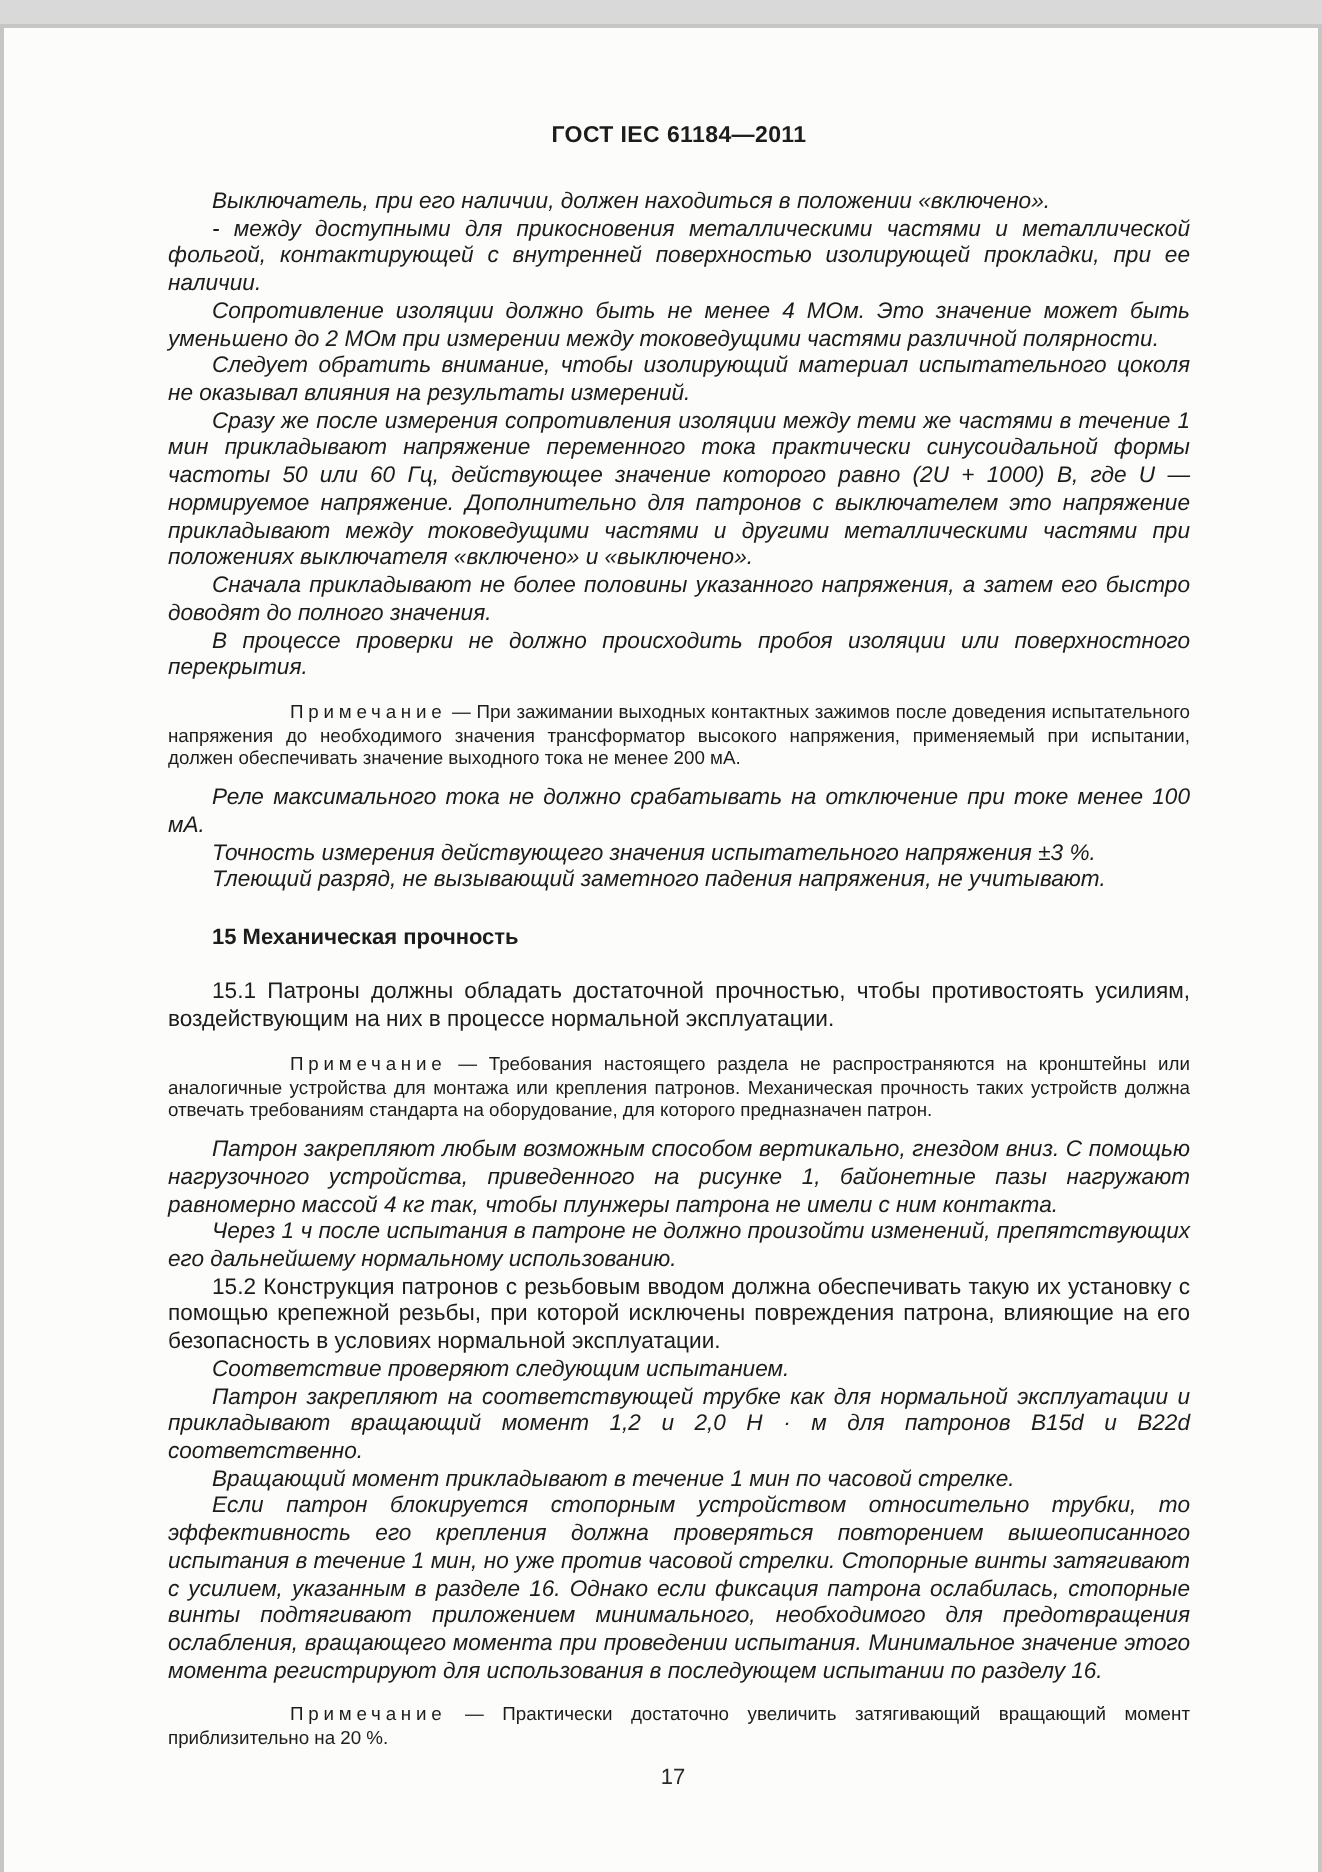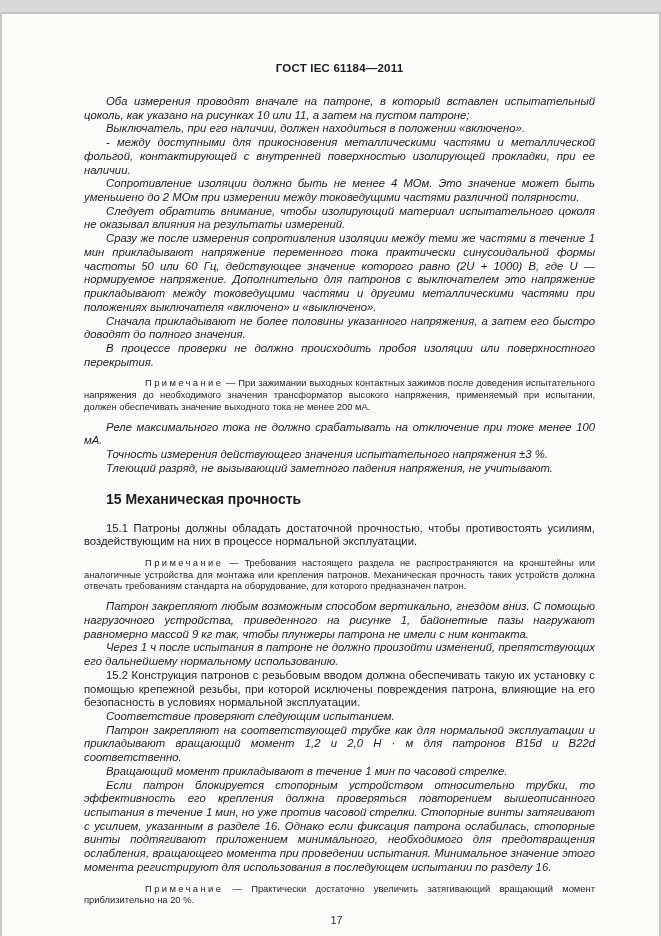--- a/index.html
+++ b/index.html
@@ -42,55 +42,54 @@
   .body-text p.note {
     font-style: normal;
     font-size: 9.4px;
     line-height: 1.25;
     margin: 8px 0;
   }
   .note-label { letter-spacing: 2.4px; padding-left: 39px; }
   .body-text p.heading {
     font-style: normal;
     font-weight: bold;
-    font-size: 14px;
+    font-size: 11px;
     margin: 15px 0 14px 0;
     text-align: left;
   }
   .footer {
     margin-top: auto;
     text-align: right;
     font-size: 11px;
     padding-right: 6px;
     color: #2a2a2a;
   }
 </style>
 </head>
 <body>
 
 <div class="page">
   <div class="doc-header">ГОСТ IEC 61184—2011</div>
 
   <div class="body-text">
-      <p class="para italic">Оба измерения проводят вначале на патроне, в который вставлен испытательный цоколь, как указано на рисунках 10 или 11, а затем на пустом патроне;</p>
       <p class="para italic">Выключатель, при его наличии, должен находиться в положении «включено».</p>
       <p class="para italic">- между доступными для прикосновения металлическими частями и металлической фольгой, контактирующей с внутренней поверхностью изолирующей прокладки, при ее наличии.</p>
       <p class="para italic">Сопротивление изоляции должно быть не менее 4 МОм. Это значение может быть уменьшено до 2 МОм при измерении между токоведущими частями различной полярности.</p>
       <p class="para italic">Следует обратить внимание, чтобы изолирующий материал испытательного цоколя не оказывал влияния на результаты измерений.</p>
       <p class="para italic">Сразу же после измерения сопротивления изоляции между теми же частями в течение 1 мин прикладывают напряжение переменного тока практически синусоидальной формы частоты 50 или 60 Гц, действующее значение которого равно (2U + 1000) В, где U — нормируемое напряжение. Дополнительно для патронов с выключателем это напряжение прикладывают между токоведущими частями и другими металлическими частями при положениях выключателя «включено» и «выключено».</p>
       <p class="para italic">Сначала прикладывают не более половины указанного напряжения, а затем его быстро доводят до полного значения.</p>
       <p class="para italic">В процессе проверки не должно происходить пробоя изоляции или поверхностного перекрытия.</p>
       <p class="note"><span class="note-label">Примечание</span> — При зажимании выходных контактных зажимов после доведения испытательного напряжения до необходимого значения трансформатор высокого напряжения, применяемый при испытании, должен обеспечивать значение выходного тока не менее 200 мА.</p>
       <p class="para italic">Реле максимального тока не должно срабатывать на отключение при токе менее 100 мА.</p>
       <p class="para italic">Точность измерения действующего значения испытательного напряжения ±3 %.</p>
       <p class="para italic">Тлеющий разряд, не вызывающий заметного падения напряжения, не учитывают.</p>
       <p class="heading">15  Механическая прочность</p>
       <p class="para">15.1 Патроны должны обладать достаточной прочностью, чтобы противостоять усилиям, воздействующим на них в процессе нормальной эксплуатации.</p>
       <p class="note"><span class="note-label">Примечание</span> — Требования настоящего раздела не распространяются на кронштейны или аналогичные устройства для монтажа или крепления патронов. Механическая прочность таких устройств должна отвечать требованиям стандарта на оборудование, для которого предназначен патрон.</p>
-      <p class="para italic">Патрон закрепляют любым возможным способом вертикально, гнездом вниз. С помощью нагрузочного устройства, приведенного на рисунке 1, байонетные пазы нагружают равномерно массой 9 кг так, чтобы плунжеры патрона не имели с ним контакта.</p>
+      <p class="para italic">Патрон закрепляют любым возможным способом вертикально, гнездом вниз. С помощью нагрузочного устройства, приведенного на рисунке 1, байонетные пазы нагружают равномерно массой 4 кг так, чтобы плунжеры патрона не имели с ним контакта.</p>
       <p class="para italic">Через 1 ч после испытания в патроне не должно произойти изменений, препятствующих его дальнейшему нормальному использованию.</p>
       <p class="para">15.2 Конструкция патронов с резьбовым вводом должна обеспечивать такую их установку с помощью крепежной резьбы, при которой исключены повреждения патрона, влияющие на его безопасность в условиях нормальной эксплуатации.</p>
       <p class="para italic">Соответствие проверяют следующим испытанием.</p>
       <p class="para italic">Патрон закрепляют на соответствующей трубке как для нормальной эксплуатации и прикладывают вращающий момент 1,2 и 2,0 Н · м для патронов B15d и B22d соответственно.</p>
       <p class="para italic">Вращающий момент прикладывают в течение 1 мин по часовой стрелке.</p>
       <p class="para italic">Если патрон блокируется стопорным устройством относительно трубки, то эффективность его крепления должна проверяться повторением вышеописанного испытания в течение 1 мин, но уже против часовой стрелки. Стопорные винты затягивают с усилием, указанным в разделе 16. Однако если фиксация патрона ослабилась, стопорные винты подтягивают приложением минимального, необходимого для предотвращения ослабления, вращающего момента при проведении испытания. Минимальное значение этого момента регистрируют для использования в последующем испытании по разделу 16.</p>
       <p class="note"><span class="note-label">Примечание</span> — Практически достаточно увеличить затягивающий вращающий момент приблизительно на 20 %.</p>
     </div>
 
   <div class="footer">17</div>

